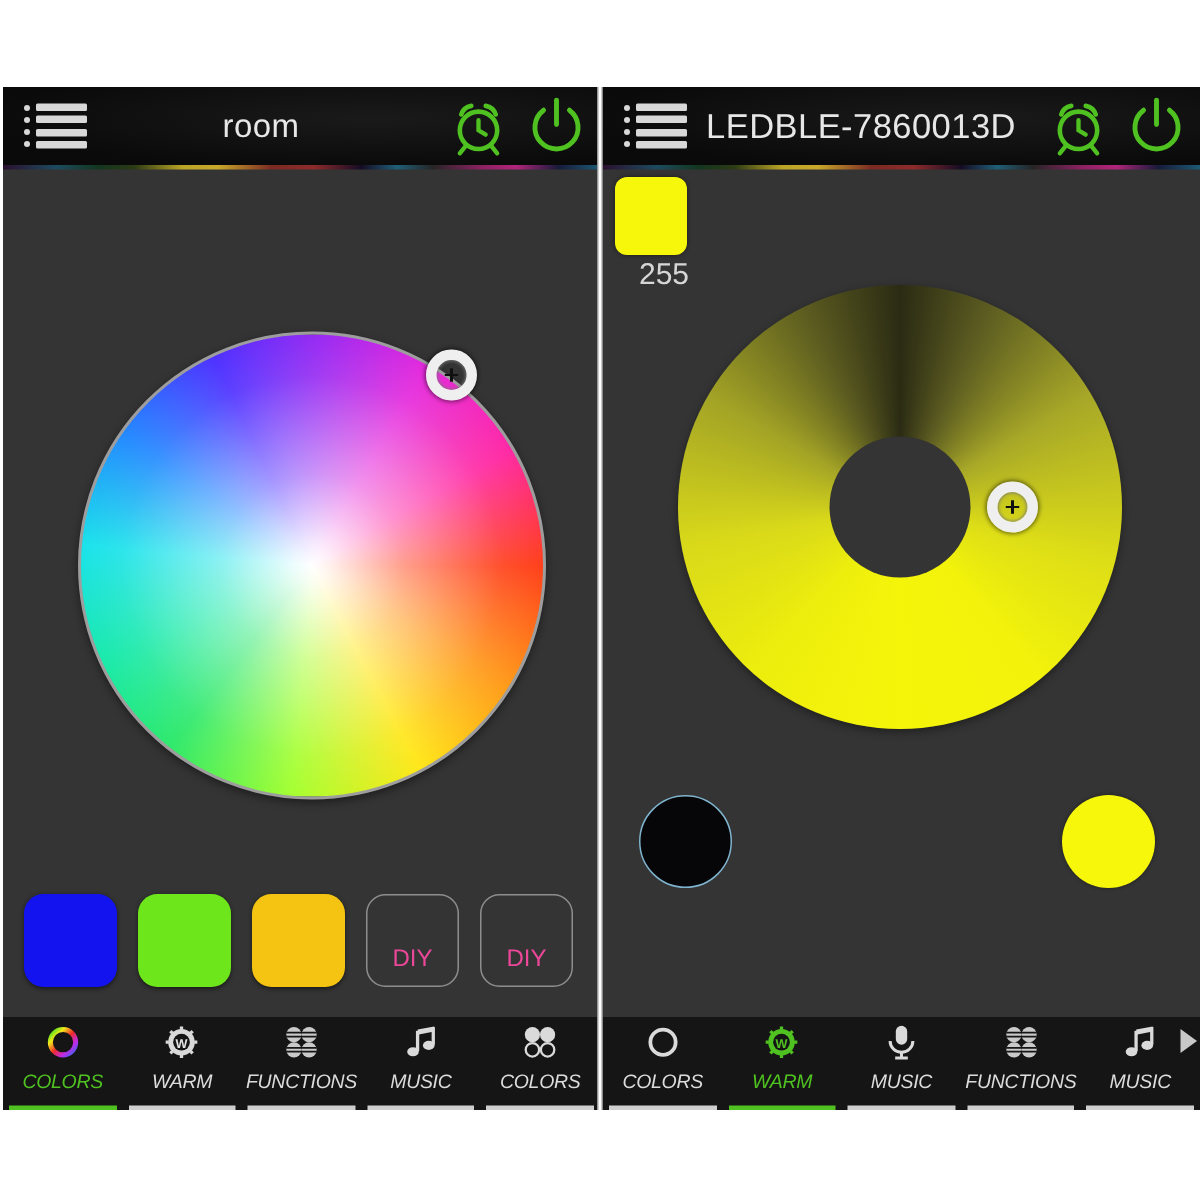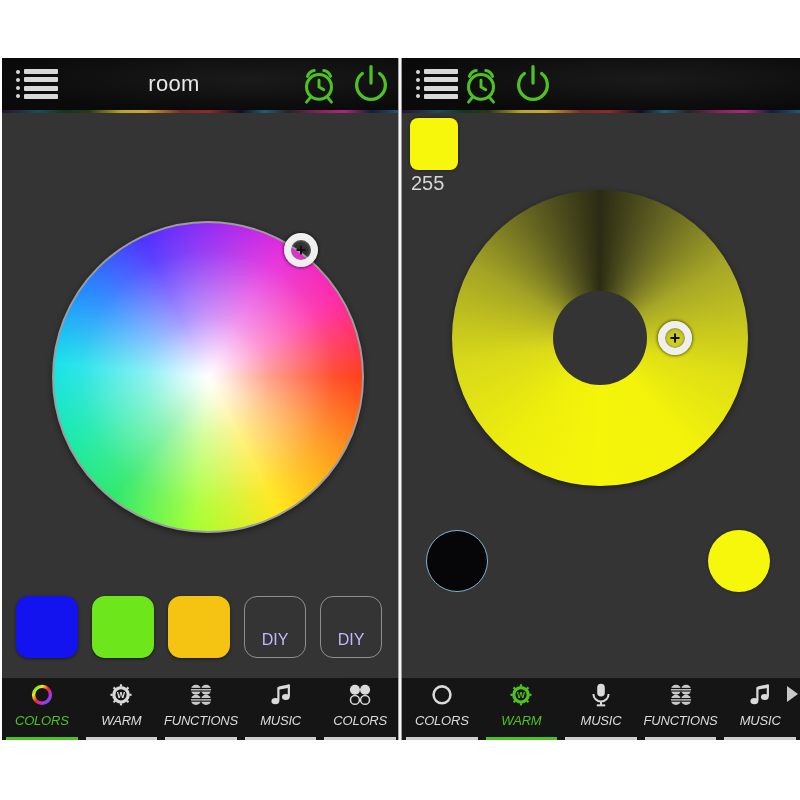--- a/index.html
+++ b/index.html
@@ -187,21 +187,21 @@
     flex: 0 0 auto;
   }
   .diy-btn {
     width: 62px; height: 62px;
     border-radius: 13px;
     border: 1.5px solid #8e8e8e;
     box-sizing: border-box;
     display: flex;
     align-items: flex-end;
     justify-content: center;
-    color: #c4b5fd;
+    color: #ec4899;
     font-size: 16px;
     padding-bottom: 8px;
     cursor: pointer;
     flex: 0 0 auto;
     background: transparent;
   }
 
   
   #brightness-wrap {
     position: absolute;
@@ -288,21 +288,21 @@
     position: absolute;
     left: 8px; top: 60px;
     width: 48px; height: 52px;
     background: #f7f70c;
     border-radius: 8px;
     box-shadow: 0 0 3px rgba(0,0,0,0.5);
     cursor: pointer;
   }
   #warm-swatch-value {
     position: absolute;
-    left: 9px; top: 114px;
+    left: 24px; top: 114px;
     color: #d6d6d6;
     font-size: 20px;
   }
   #warm-wheel-wrap {
     position: absolute;
     left: 50px; top: 132px;
     width: 296px; height: 296px;
   }
   #warm-wheel {
     position: absolute;
@@ -533,20 +533,21 @@
           </div>
         <div class="row">
             <span class="dot"></span>
             <span class="bar"></span>
           </div>
         <div class="row">
             <span class="dot"></span>
             <span class="bar"></span>
           </div>
       </div>
+      <div class="header-title device">LEDBLE-7860013D</div>
       <div class="hdr-icon">
         <svg viewBox="0 0 48 48">
           <circle cx="24" cy="27" r="13" fill="none" stroke="#4fc221" stroke-width="3.2"></circle>
           <path d="M24 20 L24 27 L29 30" fill="none" stroke="#4fc221" stroke-width="3" stroke-linecap="round"></path>
           <path d="M12 16 A9 9 0 0 1 19 10" fill="none" stroke="#4fc221" stroke-width="3.2" stroke-linecap="round"></path>
           <path d="M36 16 A9 9 0 0 0 29 10" fill="none" stroke="#4fc221" stroke-width="3.2" stroke-linecap="round"></path>
           <path d="M15 38 L11 43" stroke="#4fc221" stroke-width="3" stroke-linecap="round"></path>
           <path d="M33 38 L37 43" stroke="#4fc221" stroke-width="3" stroke-linecap="round"></path>
         </svg>
       </div>

